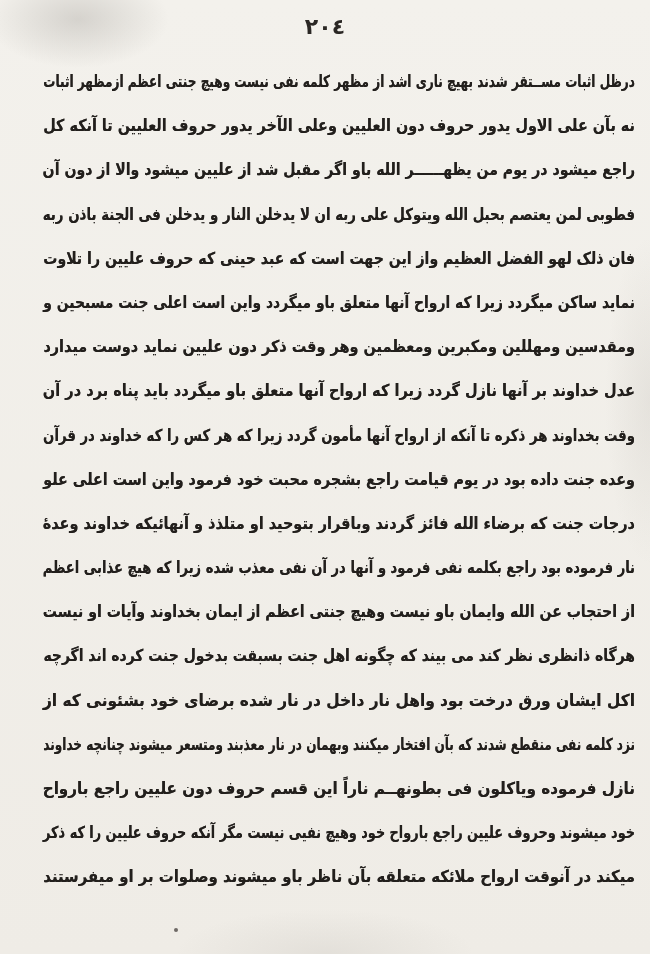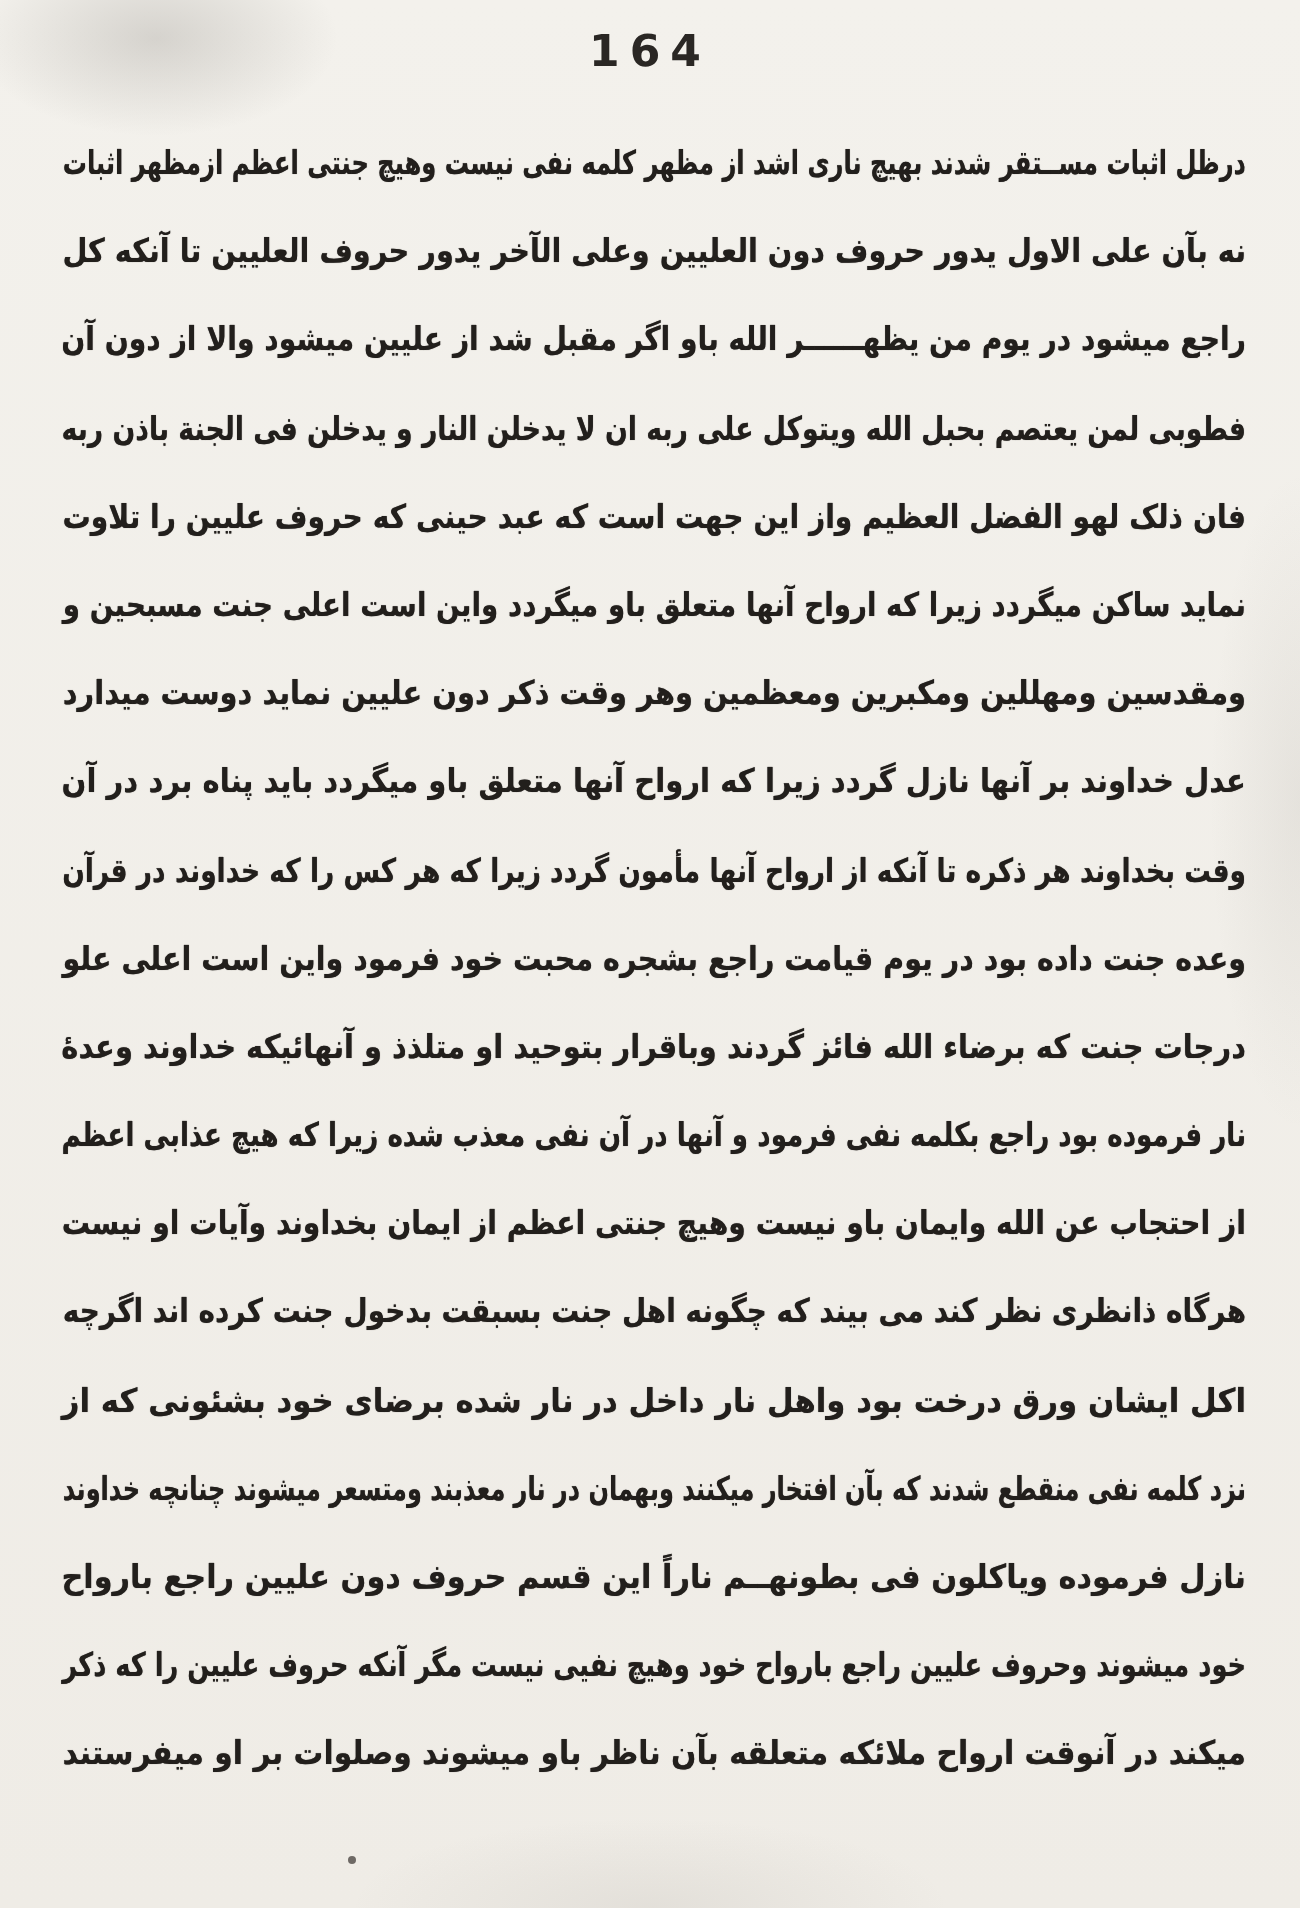--- a/index.html
+++ b/index.html
@@ -18,21 +18,21 @@
       linear-gradient(#f3f1ec,#efece6);
   }
   .page-number{
     position:absolute;top:14px;left:0;right:0;
     text-align:center;
     font-size:22px;font-weight:bold;
     letter-spacing:5px;
     color:#2a2724;
   }
   .text-block{
-    position:absolute;top:60px;right:27px;width:592px;
+    position:absolute;top:60px;right:15px;width:592px;
   }
   .line{
     direction:rtl;
     unicode-bidi:plaintext;
     white-space:nowrap;
     overflow:visible;
     height:44.2px;
     line-height:44.2px;
     font-size:16.5px;
     font-weight:bold;
@@ -44,21 +44,21 @@
     position:absolute;left:174px;bottom:22px;
     width:4px;height:4px;border-radius:50%;
     background:rgba(40,36,32,.65);
   }
 </style>
 </head>
 <body>
 
 <div class="page">
 
-  <div class="page-number">164</div>
+  <div class="page-number">٢٠٤</div>
 
   <div class="text-block">
     <div class="line" style="word-spacing: 0px; transform: scaleX(0.731768);">درظل اثبات مســتقر شدند بهیچ ناری اشد از مظهر کلمه نفی نیست وهیچ جنتی اعظم ازمظهر اثبات</div>
     <div class="line" style="word-spacing: 0px; transform: scaleX(0.87187);">نه بآن علی الاول یدور حروف دون العلیین وعلی الآخر یدور حروف العلیین تا آنکه کل</div>
     <div class="line" style="word-spacing: 0px; transform: scaleX(0.854257);">راجع میشود در یوم من یظهــــــر الله باو اگر مقبل شد از علیین میشود والا از دون آن</div>
     <div class="line" style="word-spacing: 0px; transform: scaleX(0.80985);">فطوبی لمن یعتصم بحبل الله ویتوکل علی ربه ان لا یدخلن النار و یدخلن فی الجنة باذن ربه</div>
     <div class="line" style="word-spacing: 0px; transform: scaleX(0.854257);">فان ذلک لهو الفضل العظیم واز این جهت است که عبد حینی که حروف علیین را تلاوت</div>
     <div class="line" style="word-spacing: 0px; transform: scaleX(0.840909);">نماید ساکن میگردد زیرا که ارواح آنها متعلق باو میگردد واین است اعلی جنت مسبحین و</div>
     <div class="line" style="word-spacing: 0px; transform: scaleX(0.87574);">ومقدسین ومهللین ومکبرین ومعظمین وهر وقت ذکر دون علیین نماید دوست میدارد</div>
     <div class="line" style="word-spacing: 0px; transform: scaleX(0.882265);">عدل خداوند بر آنها نازل گردد زیرا که ارواح آنها متعلق باو میگردد باید پناه برد در آن</div>

